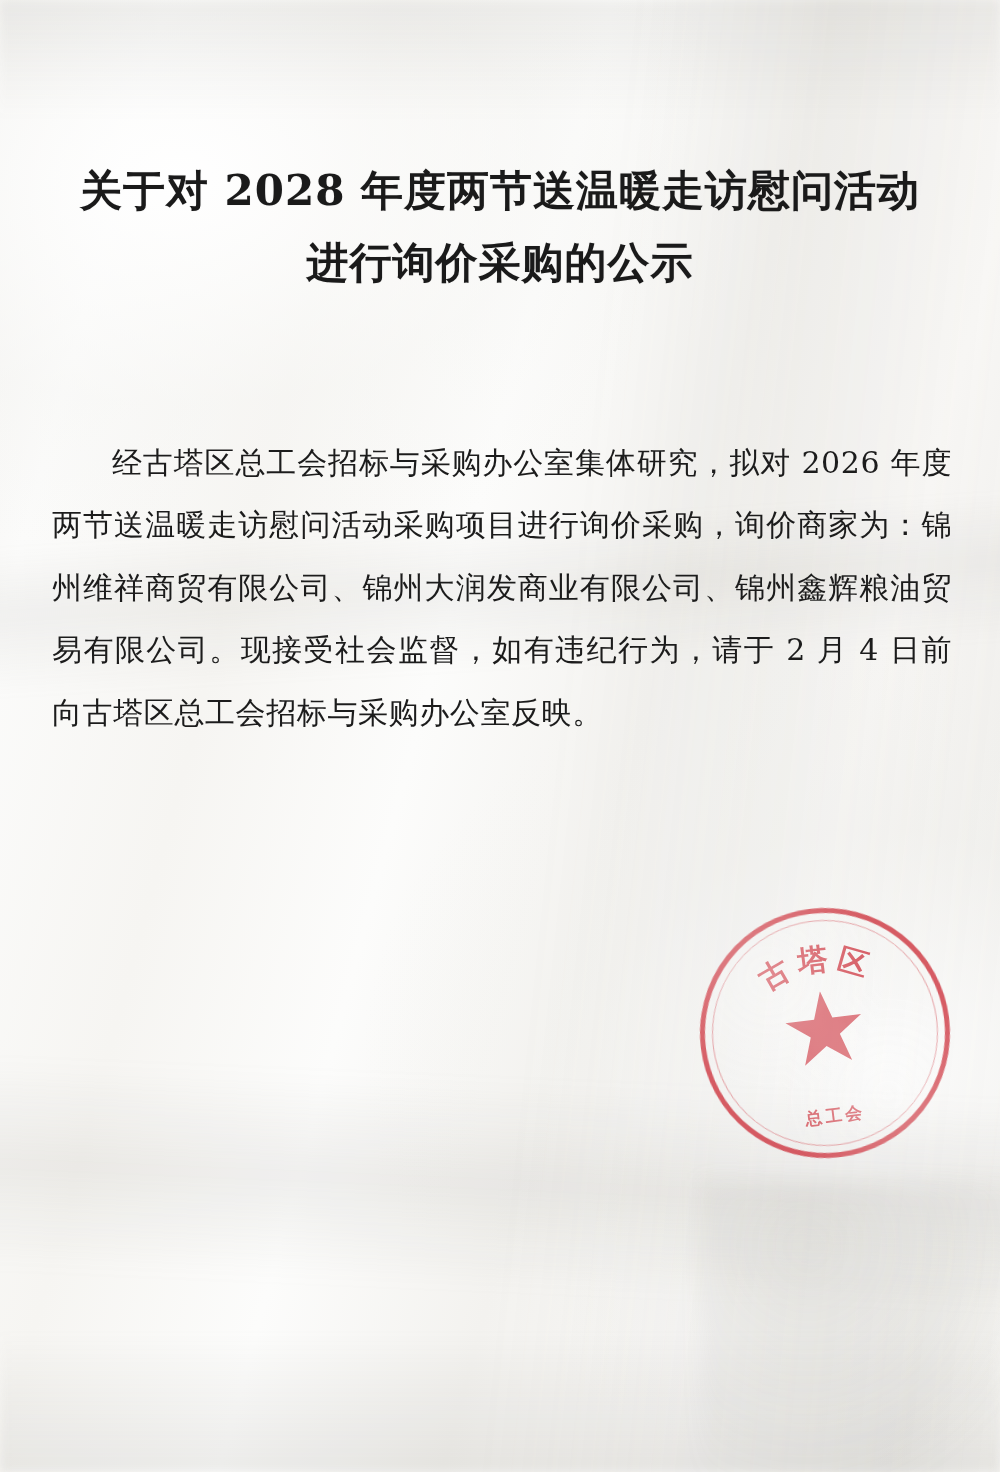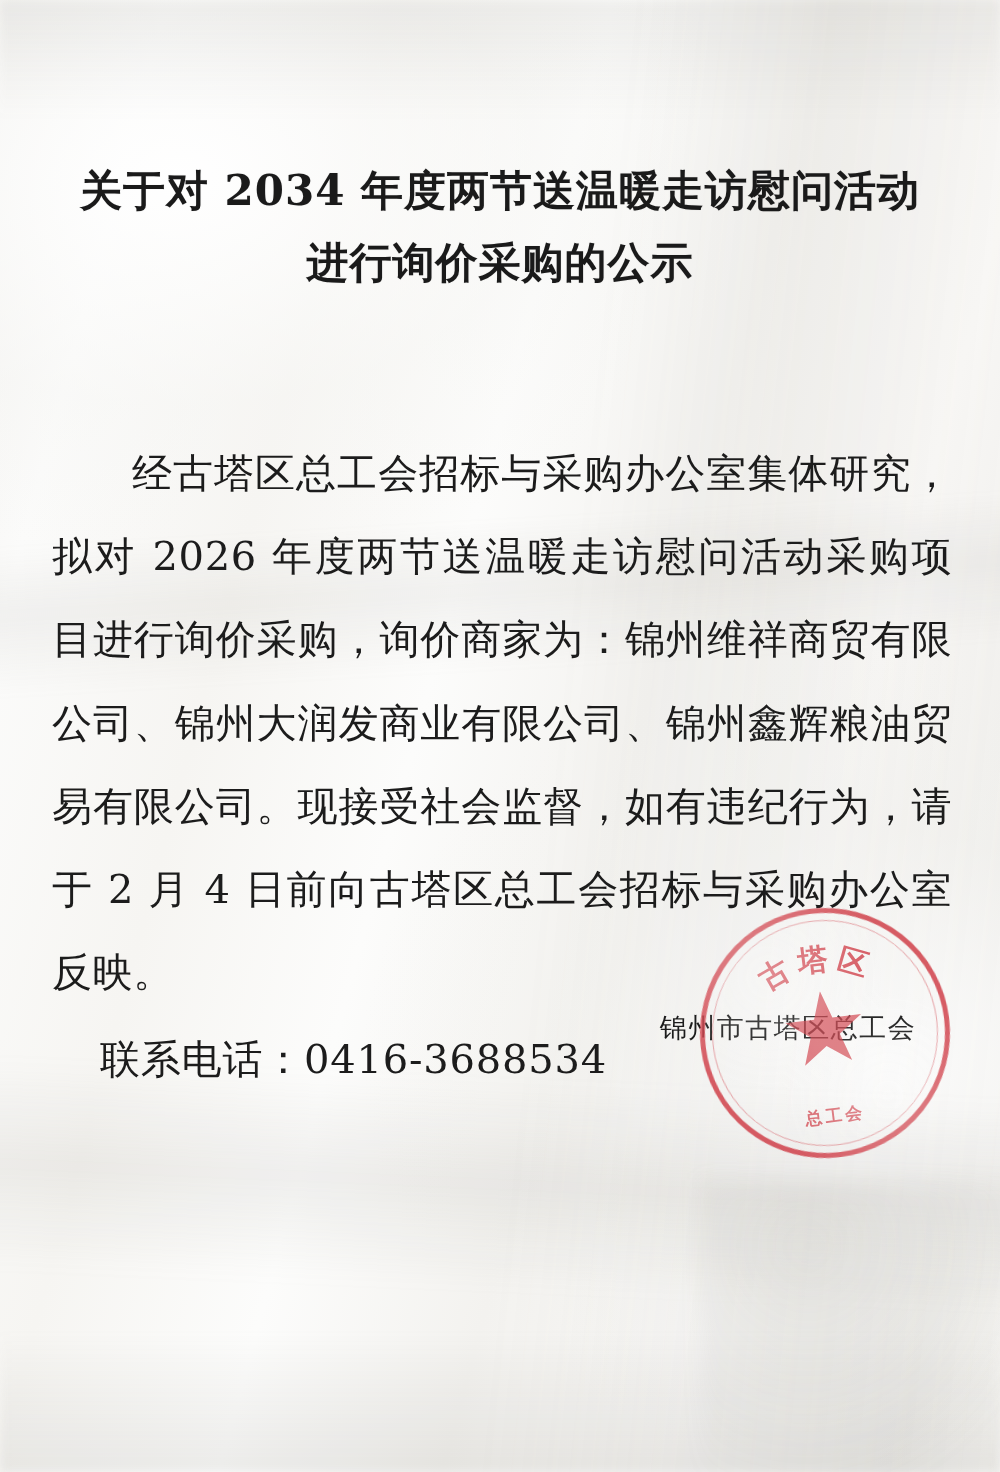--- a/index.html
+++ b/index.html
@@ -87,21 +87,21 @@
     letter-spacing: 1px;
     text-shadow: 0 0 1px rgba(60,60,60,0.22);
   }
 
   .body-block {
     position: absolute;
     left: 52px;
     top: 432px;
     width: 900px;
     font-family: "DejaVu Serif", "Liberation Serif", serif;
-    font-size: 40px;
+    font-size: 30px;
     line-height: 2.08;
     color: #1c1c1c;
     text-align: justify;
     text-justify: inter-character;
     letter-spacing: 0.6px;
   }
   .body-block p {
     margin: 0;
     text-indent: 2em;
   }
@@ -204,29 +204,27 @@
 
   <div class="crease c1"></div>
   <div class="crease c2"></div>
   <div class="crease c3"></div>
   <div class="crease c4"></div>
   <div class="crease c5"></div>
   <div class="crease c6"></div>
 
   <div class="content">
 
-    <div id="doc-title">关于对 2034 年度两节送温暖走访慰问活动进行询价采购的公示</div>
+    <div id="doc-title">关于对 2028 年度两节送温暖走访慰问活动进行询价采购的公示</div>
 
     <div class="body-block">
       <p>经古塔区总工会招标与采购办公室集体研究，拟对 2026 年度两节送温暖走访慰问活动采购项目进行询价采购，询价商家为：锦州维祥商贸有限公司、锦州大润发商业有限公司、锦州鑫辉粮油贸易有限公司。现接受社会监督，如有违纪行为，请于 2 月 4 日前向古塔区总工会招标与采购办公室反映。</p>
-      <p class="contact">联系电话：0416-3688534</p>
     </div>
 
     <div class="signature">
-      <div>锦州市古塔区总工会</div>
     </div>
 
     <div id="seal">
       <div class="ring"></div>
       <div class="ring inner"></div>
       <svg class="arc-text" viewBox="0 0 250 250">
         <defs>
           <path id="sealArc" d="M 34,140 A 92,92 0 0 1 216,140" fill="none"></path>
         </defs>
         <text text-anchor="middle">

